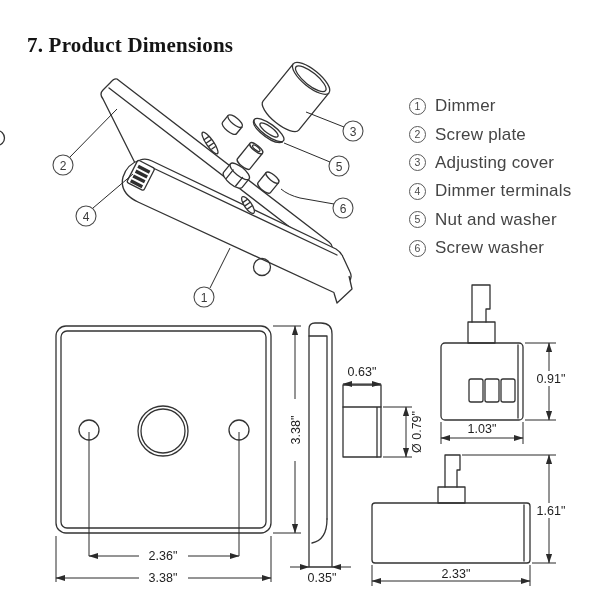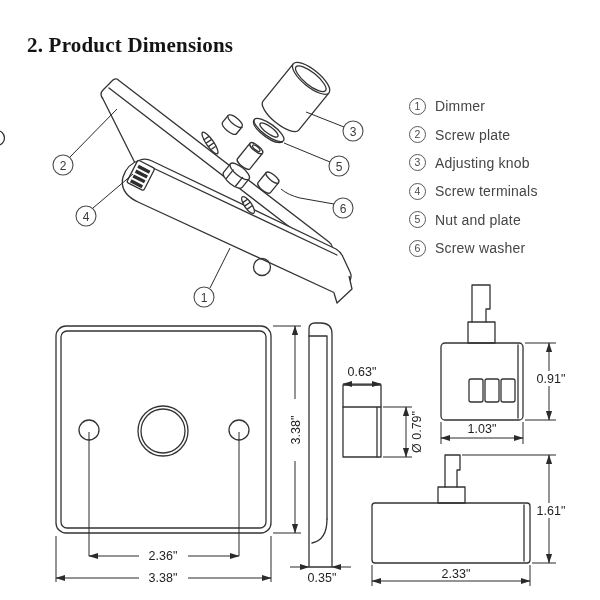--- a/index.html
+++ b/index.html
@@ -6,58 +6,58 @@
   .stage{position:relative;width:600px;height:600px;background:#fff;overflow:hidden;
          font-family:"Liberation Sans",sans-serif;}
   .title{position:absolute;left:27px;top:33px;margin:0;
          font-family:"Liberation Serif","DejaVu Serif",serif;
          font-weight:bold;font-size:21px;color:#141414;letter-spacing:.2px;}
   .legend{position:absolute;left:409px;top:92px;}
   .lrow{display:flex;align-items:center;height:28.4px;}
   .lnum{display:inline-block;width:15px;height:15px;border:1.2px solid #5a5a5a;
         border-radius:50%;font-size:10.5px;line-height:15px;text-align:center;
         color:#4a4a4a;margin-right:9px;flex:0 0 auto;}
-  .llabel{font-size:14px;color:#454545;letter-spacing:.2px;}
+  .llabel{font-size:17px;color:#454545;letter-spacing:.2px;}
   svg{position:absolute;left:0;top:0;}
   .ln{stroke:#333;stroke-width:1.3;fill:none;stroke-linejoin:round;stroke-linecap:round;}
   .lnf{stroke:#333;stroke-width:1.3;fill:#fff;stroke-linejoin:round;}
   .dim{stroke:#2b2b2b;stroke-width:1;fill:none;}
   .dtxt{font-family:"Liberation Sans",sans-serif;font-size:12.5px;fill:#1e1e1e;}
   .ctxt{font-family:"Liberation Sans",sans-serif;font-size:12px;fill:#3a3a3a;}
   .cc{stroke:#4a4a4a;stroke-width:1.1;fill:#fff;}
   .bar{fill:#2e2e2e;stroke:none;}
   .wbg{fill:#fff;stroke:none;}
 </style>
 </head>
 <body>
 
 <div class="stage">
 
-  <h1 class="title">2. Product Dimensions</h1>
+  <h1 class="title">7. Product Dimensions</h1>
 
   <div class="legend">
     <div class="lrow">
       <span class="lnum">1</span>
       <span class="llabel">Dimmer</span>
     </div>
     <div class="lrow">
       <span class="lnum">2</span>
       <span class="llabel">Screw plate</span>
     </div>
     <div class="lrow">
       <span class="lnum">3</span>
-      <span class="llabel">Adjusting knob</span>
+      <span class="llabel">Adjusting cover</span>
     </div>
     <div class="lrow">
       <span class="lnum">4</span>
-      <span class="llabel">Screw terminals</span>
+      <span class="llabel">Dimmer terminals</span>
     </div>
     <div class="lrow">
       <span class="lnum">5</span>
-      <span class="llabel">Nut and plate</span>
+      <span class="llabel">Nut and washer</span>
     </div>
     <div class="lrow">
       <span class="lnum">6</span>
       <span class="llabel">Screw washer</span>
     </div>
   </div>
 
   <svg width="600" height="600" viewBox="0 0 600 600">
     <defs>
       <marker id="mE" viewBox="0 0 10 8" refX="9.4" refY="4" markerWidth="10" markerHeight="8" orient="auto">

